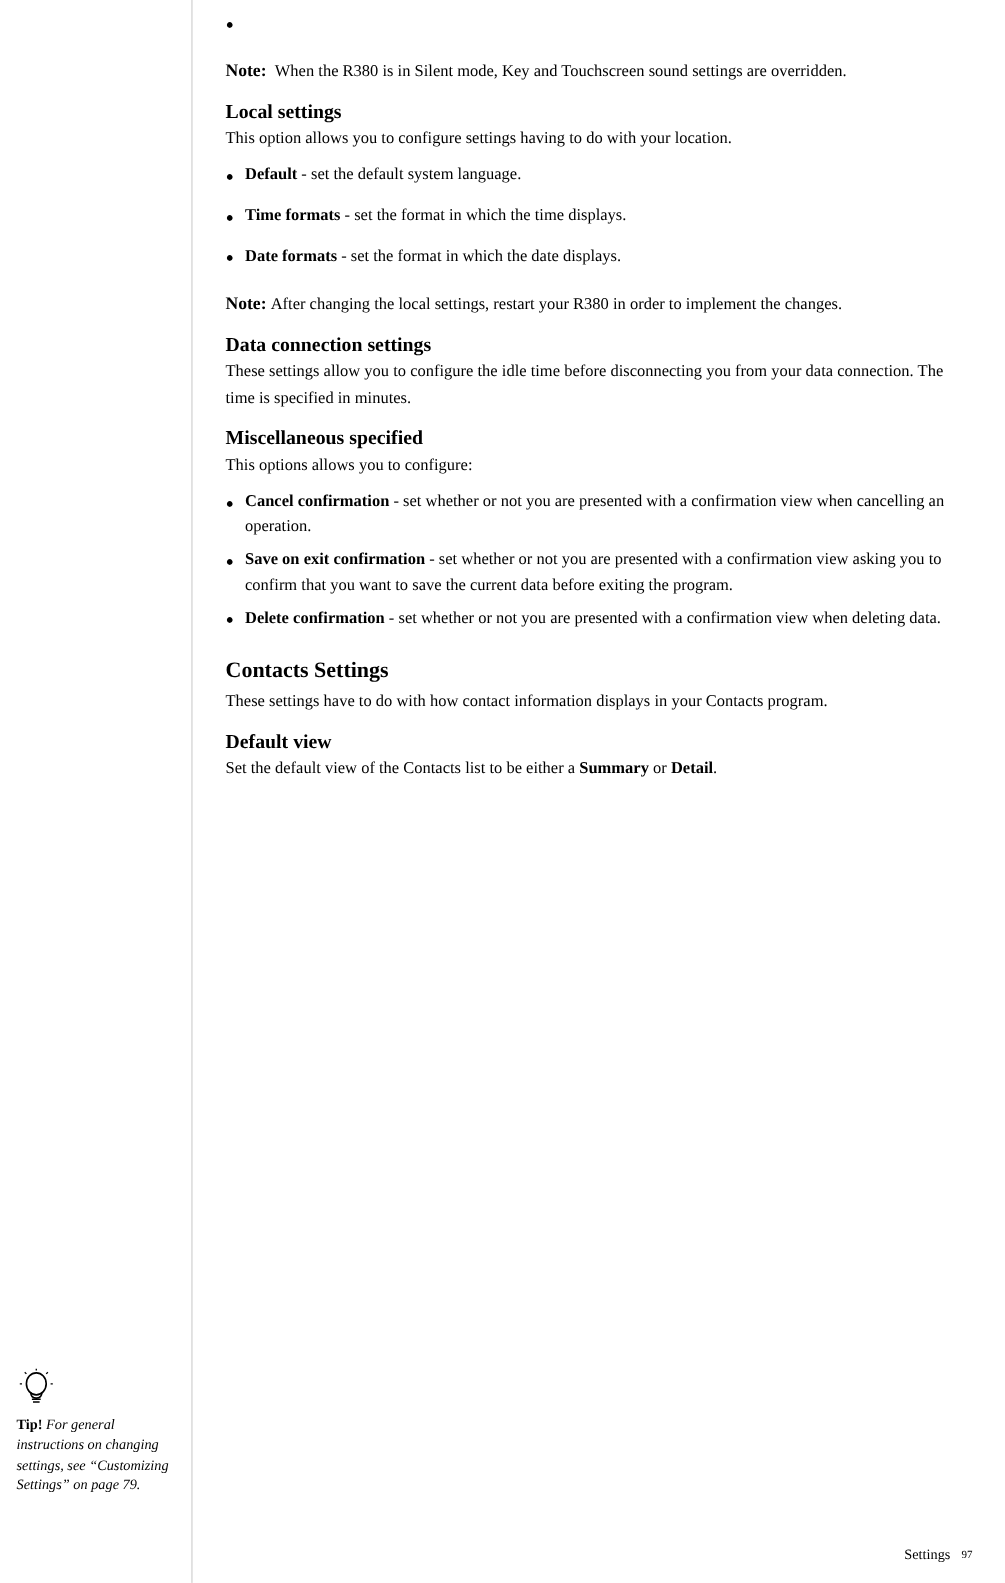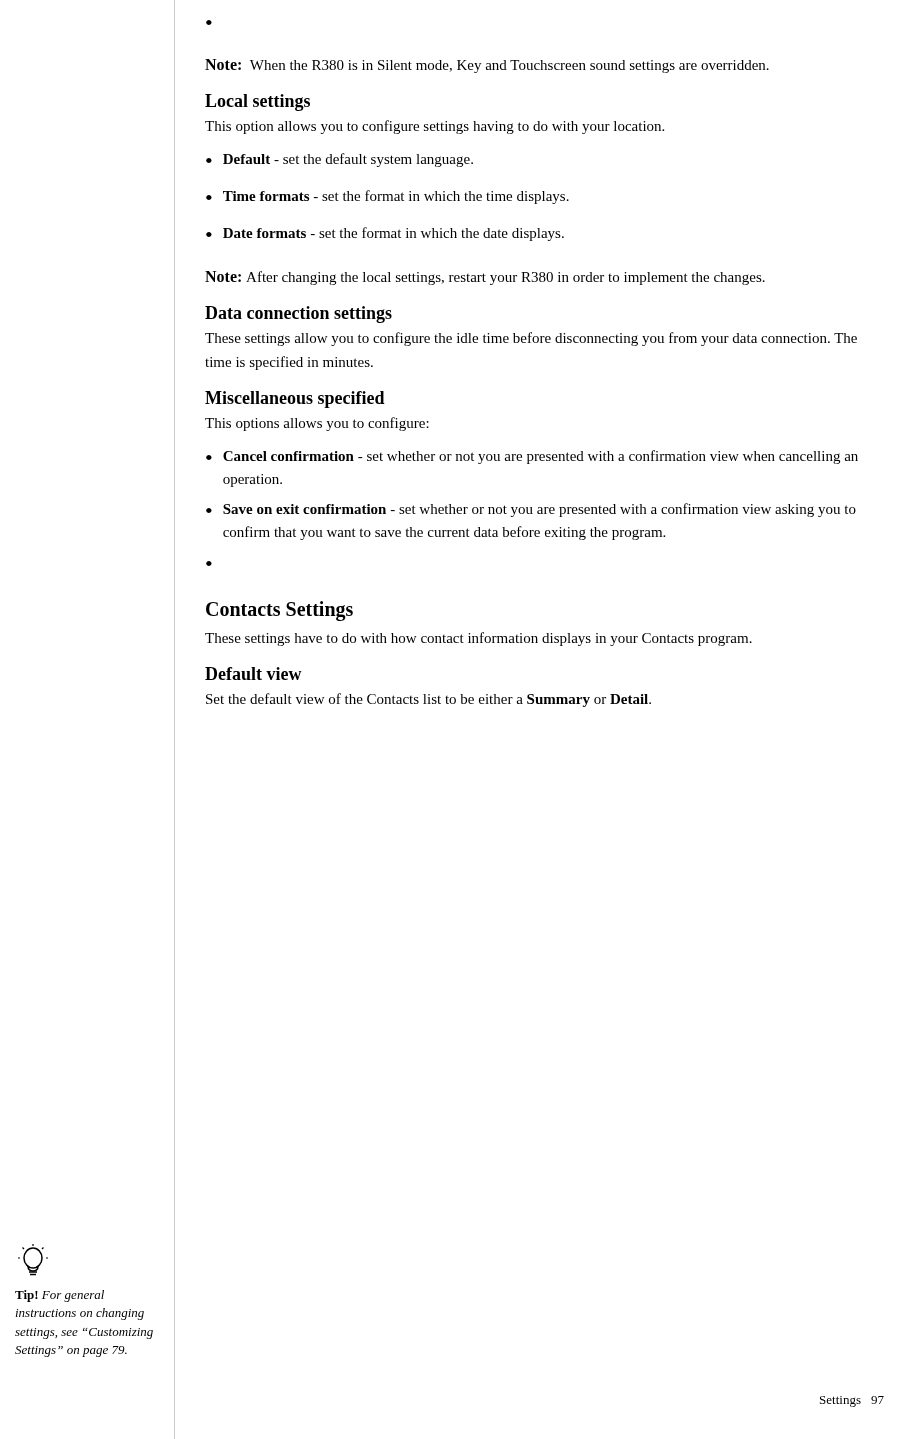--- a/index.html
+++ b/index.html
@@ -119,35 +119,35 @@
       line-height: 1.55;
       margin-bottom: 10px;
     }
 
     .bullets-group {
       margin: 8px 0 8px 0;
     }
 
     .page-footer {
       position: absolute;
-      bottom: 31px;
+      bottom: 18px;
       right: 30px;
       display: flex;
       align-items: center;
       gap: 10px;
       margin-top: 29px;
     }
 
     .footer-text {
       font-size: 13px;
       color: #000;
     }
 
     .footer-page {
-      font-size: 13px;
+      font-size: 10px;
       color: #000;
       font-weight: normal;
     }
 
     .contacts-heading {
       font-size: 20px;
       font-weight: bold;
       margin-top: 18px;
       margin-bottom: 6px;
     }
@@ -240,20 +240,23 @@
         </span>
       </div>
       <div class="bullet-item">
         <span class="bullet-dot">•</span>
         <span class="bullet-content">
           <span class="bold">Save on exit confirmation</span><span> - set whether or not you are presented with a confirmation view asking you to confirm that you want to save the current data before exiting the program.</span>
         </span>
       </div>
       <div class="bullet-item">
         <span class="bullet-dot">•</span>
+        <span class="bullet-content">
+          <span class="bold">Delete confirmation</span><span> - set whether or not you are presented with a confirmation view when deleting data.</span>
+        </span>
       </div>
     </div>
 
     <div class="contacts-heading">Contacts Settings</div>
     <div class="section-paragraph">These settings have to do with how contact information displays in your Contacts program.</div>
 
     <div class="section-subheading">Default view</div>
     <div class="section-paragraph">
       <span>Set the default view of the Contacts list to be either a </span><span class="bold">Summary</span><span> or </span><span class="bold">Detail</span><span>.</span>
     </div>

